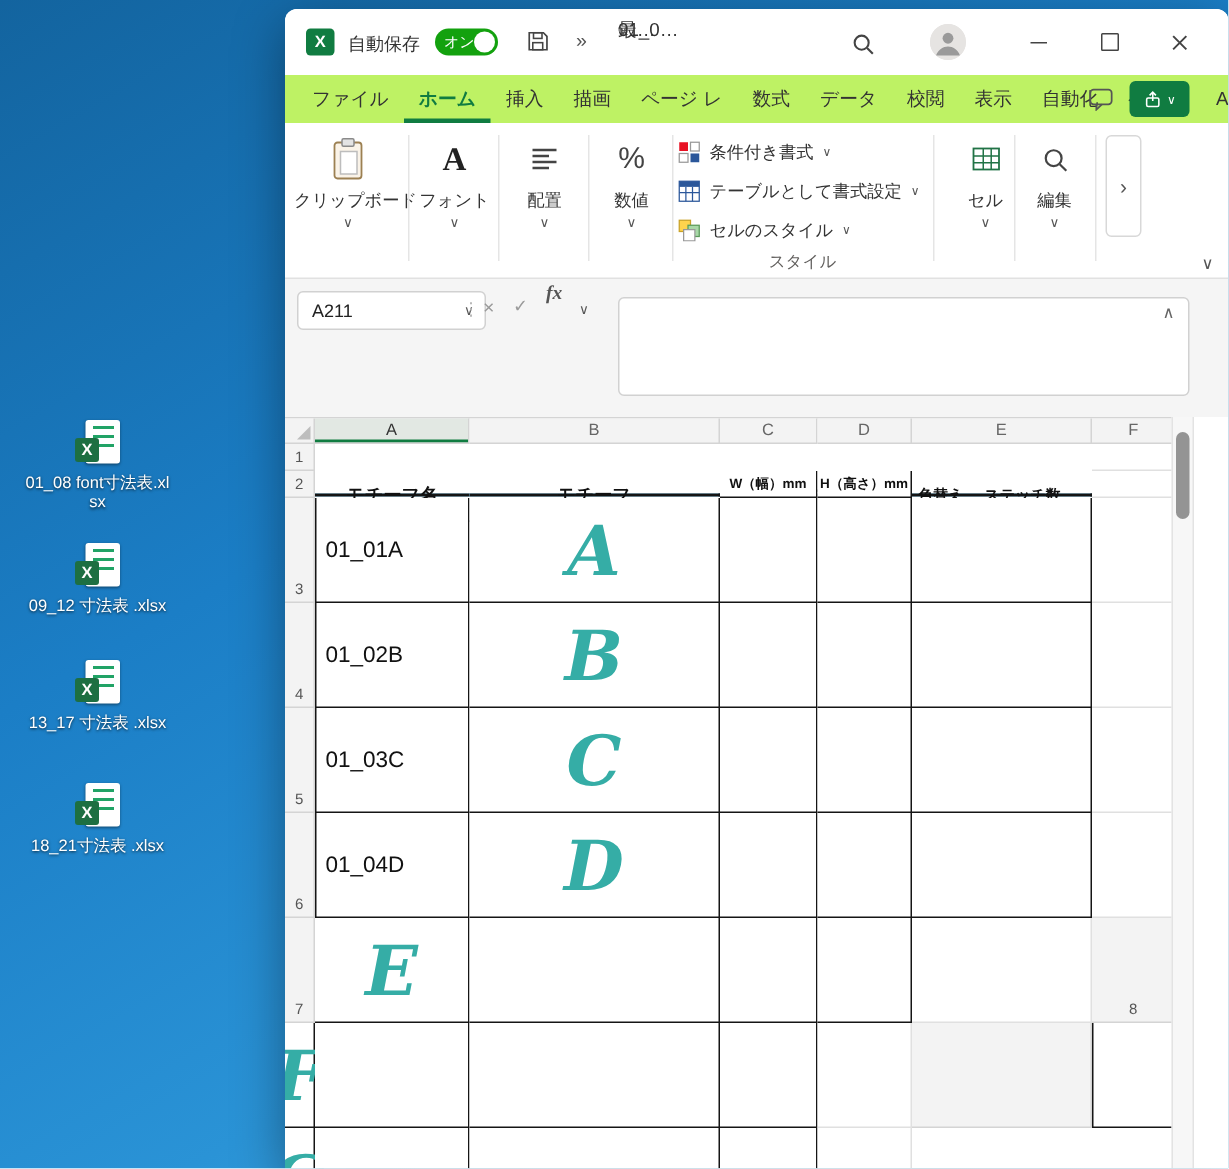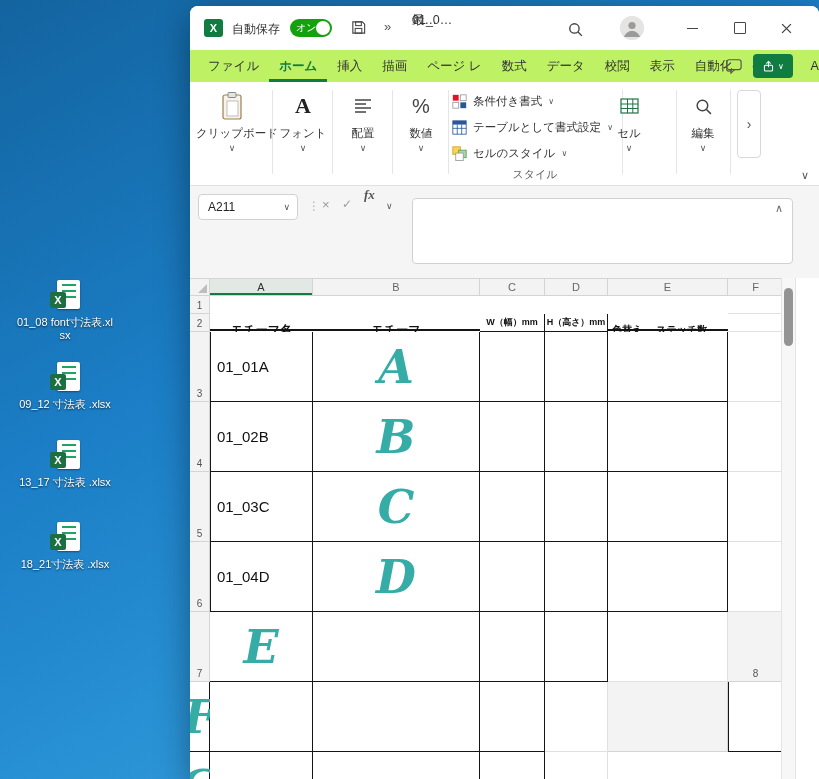--- a/index.html
+++ b/index.html
@@ -65,21 +65,21 @@
   .sbtn{display:flex;align-items:center;gap:6px;height:26px;font-size:11.5px;color:#333;white-space:nowrap;}
   .sbtn .tchev{font-size:8px;color:#555;}
   .styles-label{position:absolute;left:262px;width:166px;bottom:3px;text-align:center;font-size:11px;color:#605e5c;}
   .collapsed-grp{position:absolute;left:547px;top:8px;width:22px;height:66px;border:1px solid #d8d8d8;border-radius:4px;
     display:flex;align-items:center;justify-content:center;color:#555;font-size:14px;}
   .ribbon-collapse{position:absolute;right:10px;bottom:3px;font-size:11px;color:#555;}
   .tchev{font-size:9px;color:#555;}
 
   
   .fband{position:relative;height:92px;background:#f5f5f5;}
-  .namebox{position:absolute;left:8px;top:8px;width:100px;height:26px;background:#fff;border:1px solid #d1d1d1;
+  .namebox{position:absolute;left:8px;top:8px;width:126px;height:26px;background:#fff;border:1px solid #d1d1d1;
     border-radius:4px;font-size:12px;color:#222;display:flex;align-items:center;padding-left:9px;box-sizing:border-box;}
   .namebox .tchev{position:absolute;right:7px;}
   .fdots{position:absolute;left:118px;top:13px;color:#b5b5b5;font-size:12px;}
   .fx-cancel{position:absolute;left:132px;top:11px;color:#9a9a9a;font-size:13px;}
   .fx-enter{position:absolute;left:152px;top:11px;color:#9a9a9a;font-size:12px;}
   .fx-label{position:absolute;left:174px;top:1px;color:#555;font-size:13px;font-style:italic;
     font-family:"Liberation Serif",serif;font-weight:700;}
   .fx-chev{position:absolute;left:196px;top:15px;}
   .formulabox{position:absolute;left:222px;top:12px;right:26px;height:66px;background:#fff;
     border:1px solid #d1d1d1;border-radius:4px;box-sizing:border-box;}
@@ -298,21 +298,21 @@
               <rect x="8" y="5" width="9" height="9" fill="#a8d8a8" stroke="#5a9a5a"></rect>
               <rect x="4.5" y="8.5" width="9" height="9" fill="#fff" stroke="#999"></rect>
             </svg>
           <span>セルのスタイル</span>
           <span class="tchev">∨</span>
         </div>
       </div>
       <div class="styles-label">スタイル</div>
       <div class="gsep" style="left:432px;"></div>
 
-      <div class="grp" style="left:416px;width:46px;">
+      <div class="grp" style="left:444px;width:46px;">
         <div class="grp-icon">
           <svg width="21" height="18" viewBox="0 0 21 18">
               <rect x="2" y="2" width="17" height="14" fill="#fff" stroke="#217346" stroke-width="1.2"></rect>
               <path d="M2 7h17M2 11.5h17M8.5 2v14M13.8 2v14" stroke="#217346" stroke-width="1"></path>
             </svg>
         </div>
         <div class="grp-label">セル</div>
         <div class="grp-chev">∨</div>
       </div>
       <div class="gsep" style="left:486px;"></div>

